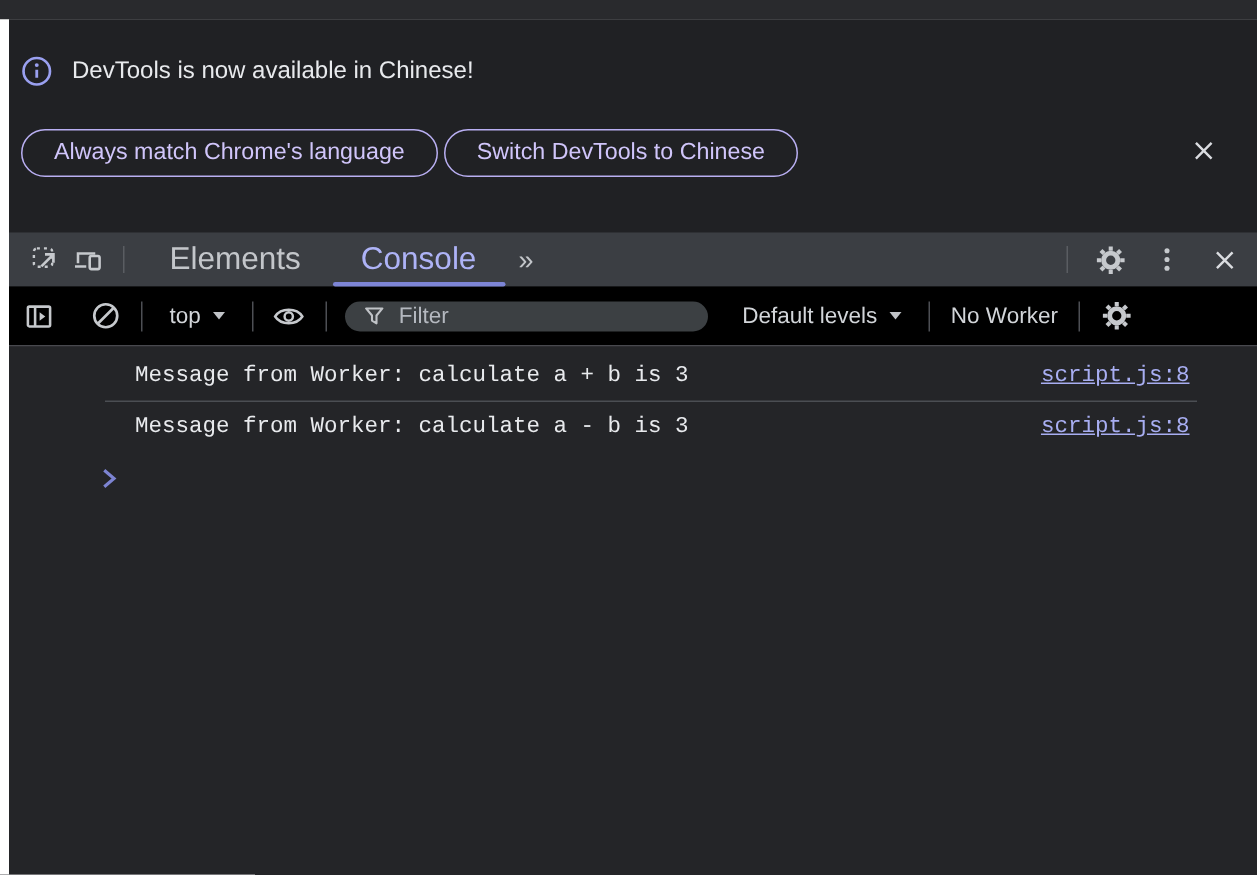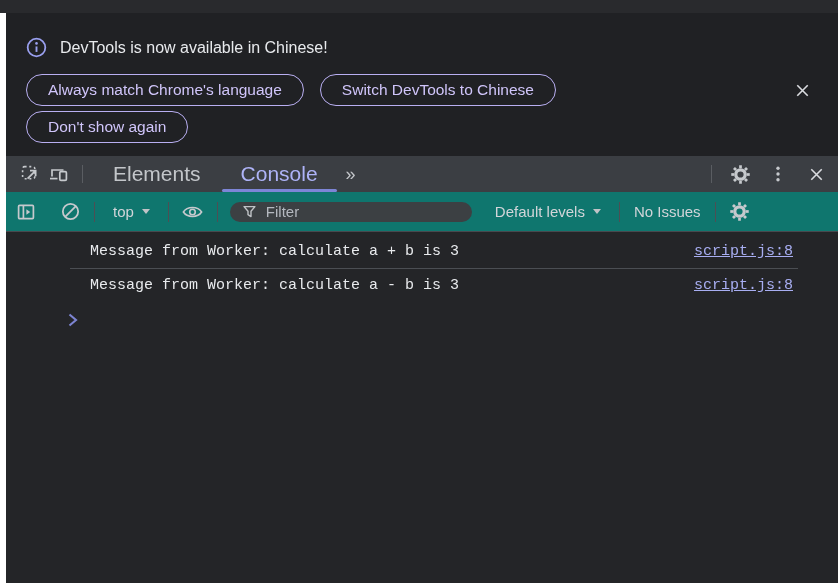--- a/index.html
+++ b/index.html
@@ -10,24 +10,24 @@
     -webkit-font-smoothing:antialiased;
   }
   .top-strip { position:absolute; left:0; top:0; width:838px; height:13px; background:#292a2d; }
   .page-strip { position:absolute; left:0; top:13px; width:6px; bottom:0; background:#ffffff; }
   .devtools {
     position:absolute; left:6px; top:13px; right:0; bottom:0;
     background:#242528; display:flex; flex-direction:column;
   }
 
   
-  .banner { background:#202124; padding:24px 16px 13px 20px; flex:0 0 142px; }
+  .banner { background:#202124; padding:24px 16px 13px 8px; flex:0 0 142px; }
   .banner-row1 { display:flex; align-items:center; gap:13px; }
   .banner-title { color:#e8eaed; font-size:16px; }
-  .banner-row2 { margin-top:16px; display:flex; align-items:center; gap:16px; }
+  .banner-row2 { margin-top:28px; display:flex; align-items:flex-start; gap:4px; }
   .banner-row3 { margin-top:5px; display:flex; }
   .pill {
     height:32px; display:inline-flex; align-items:center; padding:0 21px;
     border:1.5px solid #b9aff2; border-radius:17px; background:transparent;
     color:#d0c5fa; font-size:15.5px; font-family:"Liberation Sans", sans-serif;
     cursor:pointer; white-space:nowrap;
   }
   .icon-btn {
     width:28px; height:28px; display:flex; align-items:center; justify-content:center;
     background:transparent; border:none; cursor:pointer; flex:0 0 auto;
@@ -48,21 +48,21 @@
   .tab.active { color:#aeb3f7; }
   .tab.active::after {
     content:""; position:absolute; left:1px; right:1px; bottom:0; height:3px;
     background:#7d85d6; border-radius:2px;
   }
   .more-tabs { display:flex; align-items:center; padding:0 8px; color:#c3c6ca; font-size:18px; cursor:pointer; }
   .tabbar-spacer { flex:1; }
 
   
   .console-toolbar {
-    flex:0 0 40px; background:#0f766e; border-bottom:1px solid #48494e;
+    flex:0 0 40px; background:#000000; border-bottom:1px solid #48494e;
     display:flex; align-items:center; padding:0 10px 0 6px;
   }
   .console-toolbar .vsep { height:20px; background:#4d4f54; }
   .dd { display:flex; align-items:center; gap:8px; padding:0 8px; color:#d2d5d9; font-size:15px; cursor:pointer; white-space:nowrap; }
   .caret { width:0; height:0; border-left:4.5px solid transparent; border-right:4.5px solid transparent; border-top:5.5px solid #c0c3c7; }
   .filter-pill {
     width:242px; height:20px; border-radius:14px; background:#3c4043;
     display:flex; align-items:center; gap:9px; padding:0 12px; margin:0 2px;
   }
   .filter-pill input {
@@ -103,23 +103,20 @@
       <span class="banner-title">DevTools is now available in Chinese!</span>
     </div>
     <div class="banner-row2">
       <button class="pill">Always match Chrome's language</button>
       <button class="pill">Switch DevTools to Chinese</button>
       <button class="icon-btn banner-close">
         <svg width="19" height="19" viewBox="0 0 20 20">
           <path d="M4.5 4.5 L15.5 15.5 M15.5 4.5 L4.5 15.5" stroke="#dadce0" stroke-width="1.7" fill="none"></path>
         </svg>
       </button>
-    </div>
-    <div class="banner-row3">
-      <button class="pill">Don't show again</button>
     </div>
   </div>
 
   <div class="tabbar">
     <button class="icon-btn">
       <svg width="20" height="20" viewBox="0 0 20 20">
         <rect x="2.6" y="2.6" width="12.2" height="12.2" rx="2" fill="none" stroke="#c6c9cd" stroke-width="1.6" stroke-dasharray="2 2.7"></rect>
         <path d="M10 6.6 H15.6 V12.2 M15.3 6.9 L7.6 14.6" fill="none" stroke="#c6c9cd" stroke-width="1.8"></path>
       </svg>
     </button>
@@ -200,21 +197,21 @@
       <svg width="15" height="15" viewBox="0 0 16 16">
         <path d="M2.2 2.8 H13.8 L9.6 7.8 V13.4 L6.4 11.4 V7.8 Z" fill="none" stroke="#c0c3c7" stroke-width="1.5" stroke-linejoin="round"></path>
       </svg>
       <input type="text" placeholder="Filter" style="">
     </div>
     <div class="dd levels-dd">
       <span>Default levels</span>
       <span class="caret"></span>
     </div>
     <div class="vsep"></div>
-    <div class="issues">No Issues</div>
+    <div class="issues">No Worker</div>
     <div class="vsep"></div>
     <button class="icon-btn">
       <svg width="21" height="21" viewBox="-10 -10 20 20">
         <g stroke="#c6c9cd" stroke-width="2.6" fill="none">
           <line x1="6" y1="0" x2="8.8" y2="0"></line>
             <line x1="-6" y1="0" x2="-8.8" y2="0"></line>
           <line x1="0" y1="6" x2="0" y2="8.8"></line>
             <line x1="0" y1="-6" x2="0" y2="-8.8"></line>
           <line x1="4.24" y1="4.24" x2="6.22" y2="6.22"></line>
             <line x1="-4.24" y1="4.24" x2="-6.22" y2="6.22"></line>

